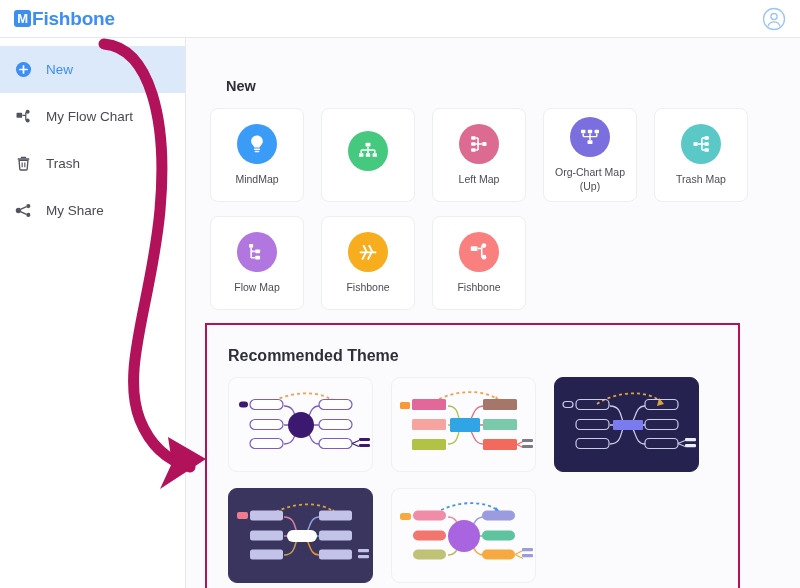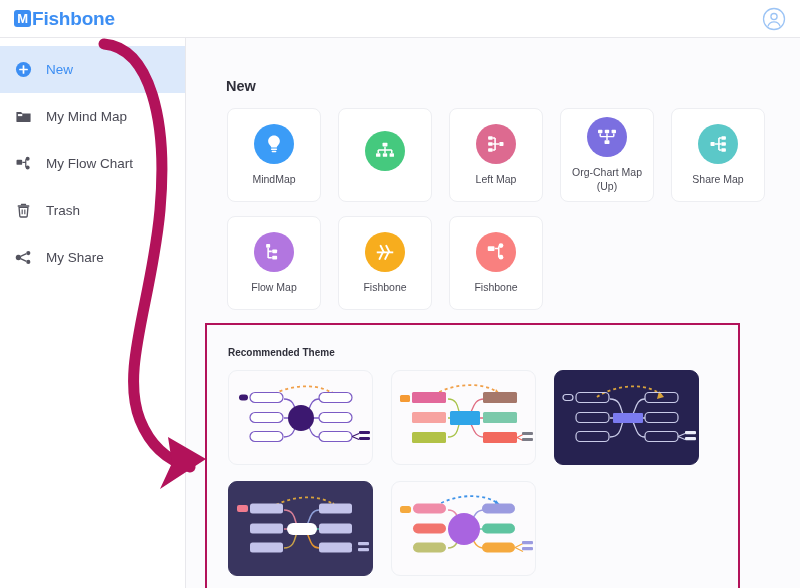--- a/index.html
+++ b/index.html
@@ -71,21 +71,21 @@
     background: #fbfbfd;
     overflow: hidden;
   }
   .section-title {
     font-size: 14.5px; font-weight: bold;
     color: #2f2f3a;
     margin: 40px 0 14px 40px;
   }
 
   
-  .card-row { display: flex; margin-left: 41px; gap: 17px; }
+  .card-row { display: flex; margin-left: 24px; gap: 17px; }
   .card-row.second { margin-top: 14px; }
   .tcard {
     width: 94px; height: 94px;
     background: #ffffff;
     border: 1px solid #edeef2;
     border-radius: 8px;
     display: flex; flex-direction: column;
     align-items: center; justify-content: center;
     cursor: pointer;
   }
@@ -105,21 +105,21 @@
   
   .theme-box {
     position: absolute;
     left: 19px; top: 285px;
     width: 535px; height: 280px;
     border: 2.5px solid #b2125a;
     background: transparent;
     z-index: 2;
   }
   .theme-title {
-    font-size: 10px; font-weight: bold;
+    font-size: 16px; font-weight: bold;
     color: #2f2f3a;
     margin: 22px 0 12px 21px;
   }
   .theme-row { display: flex; margin-left: 21px; gap: 18px; }
   .theme-row.second { margin-top: 16px; }
   .thcard {
     width: 145px; height: 95px;
     border-radius: 9px;
     border: 1px solid #eef0f4;
     background: #fcfbfd;
@@ -162,29 +162,20 @@
       <span class="nav-ico">
         <svg width="17" height="17" viewBox="0 0 18 18">
           <circle cx="9" cy="9" r="8" fill="#3c8ef3"></circle>
           <rect x="8.1" y="4.4" width="1.8" height="9.2" rx=".6" fill="#fff"></rect>
           <rect x="4.4" y="8.1" width="9.2" height="1.8" rx=".6" fill="#fff"></rect>
         </svg>
       </span>
       <span>New</span>
     </div>
 
-    <div class="nav-item">
-      <span class="nav-ico">
-        <svg width="17" height="17" viewBox="0 0 18 18">
-          <path d="M1.5 4.2h5l1.3 1.6h8.7v8.2a.9.9 0 0 1-.9.9H2.4a.9.9 0 0 1-.9-.9z" fill="#53535e"></path>
-          <rect x="3.1" y="6.4" width="4.6" height="2.2" fill="#fbfbfd"></rect>
-        </svg>
-      </span>
-      <span>My Mind Map</span>
-    </div>
 
     <div class="nav-item">
       <span class="nav-ico">
         <svg width="17" height="17" viewBox="0 0 18 18">
           <rect x="1.6" y="5" width="6" height="5.4" rx="1" fill="#53535e"></rect>
           <circle cx="13.4" cy="4" r="2.1" fill="#53535e"></circle>
           <circle cx="13.4" cy="13.3" r="2.1" fill="#53535e"></circle>
           <path d="M7.8 7.7h3.6M11.4 7.7V4.6M11.4 7.7v5.2" stroke="#53535e" stroke-width="1.3" fill="none"></path>
         </svg>
       </span>
@@ -274,21 +265,21 @@
       <div class="tcard">
         <div class="tcard-ico" style="background:#5bc8c8">
           <svg width="22" height="22" viewBox="0 0 24 24">
             <rect x="3.8" y="9.8" width="4.6" height="4.4" rx=".9" fill="#fff"></rect>
             <path d="M8.6 12H13M13 5.5v13M13 5.5h2.6M13 12h2.6M13 18.5h2.6" stroke="#fff" stroke-width="1.7" fill="none"></path>
             <rect x="15.6" y="3.6" width="5" height="3.8" rx=".9" fill="#fff"></rect>
             <rect x="15.6" y="10.1" width="5" height="3.8" rx=".9" fill="#fff"></rect>
             <rect x="15.6" y="16.6" width="5" height="3.8" rx=".9" fill="#fff"></rect>
           </svg>
         </div>
-        <div class="tcard-lbl">Share Map</div>
+        <div class="tcard-lbl">Trash Map</div>
       </div>
     </div>
 
     <div class="card-row second">
 
       <div class="tcard">
         <div class="tcard-ico" style="background:#b276e0">
           <svg width="22" height="22" viewBox="0 0 24 24">
             <rect x="3.4" y="3.2" width="4.4" height="4.2" rx=".9" fill="#fff"></rect>
             <path d="M5.6 7.6v11M5.6 11.3h4M5.6 18.2h4" stroke="#fff" stroke-width="1.7" fill="none"></path>

